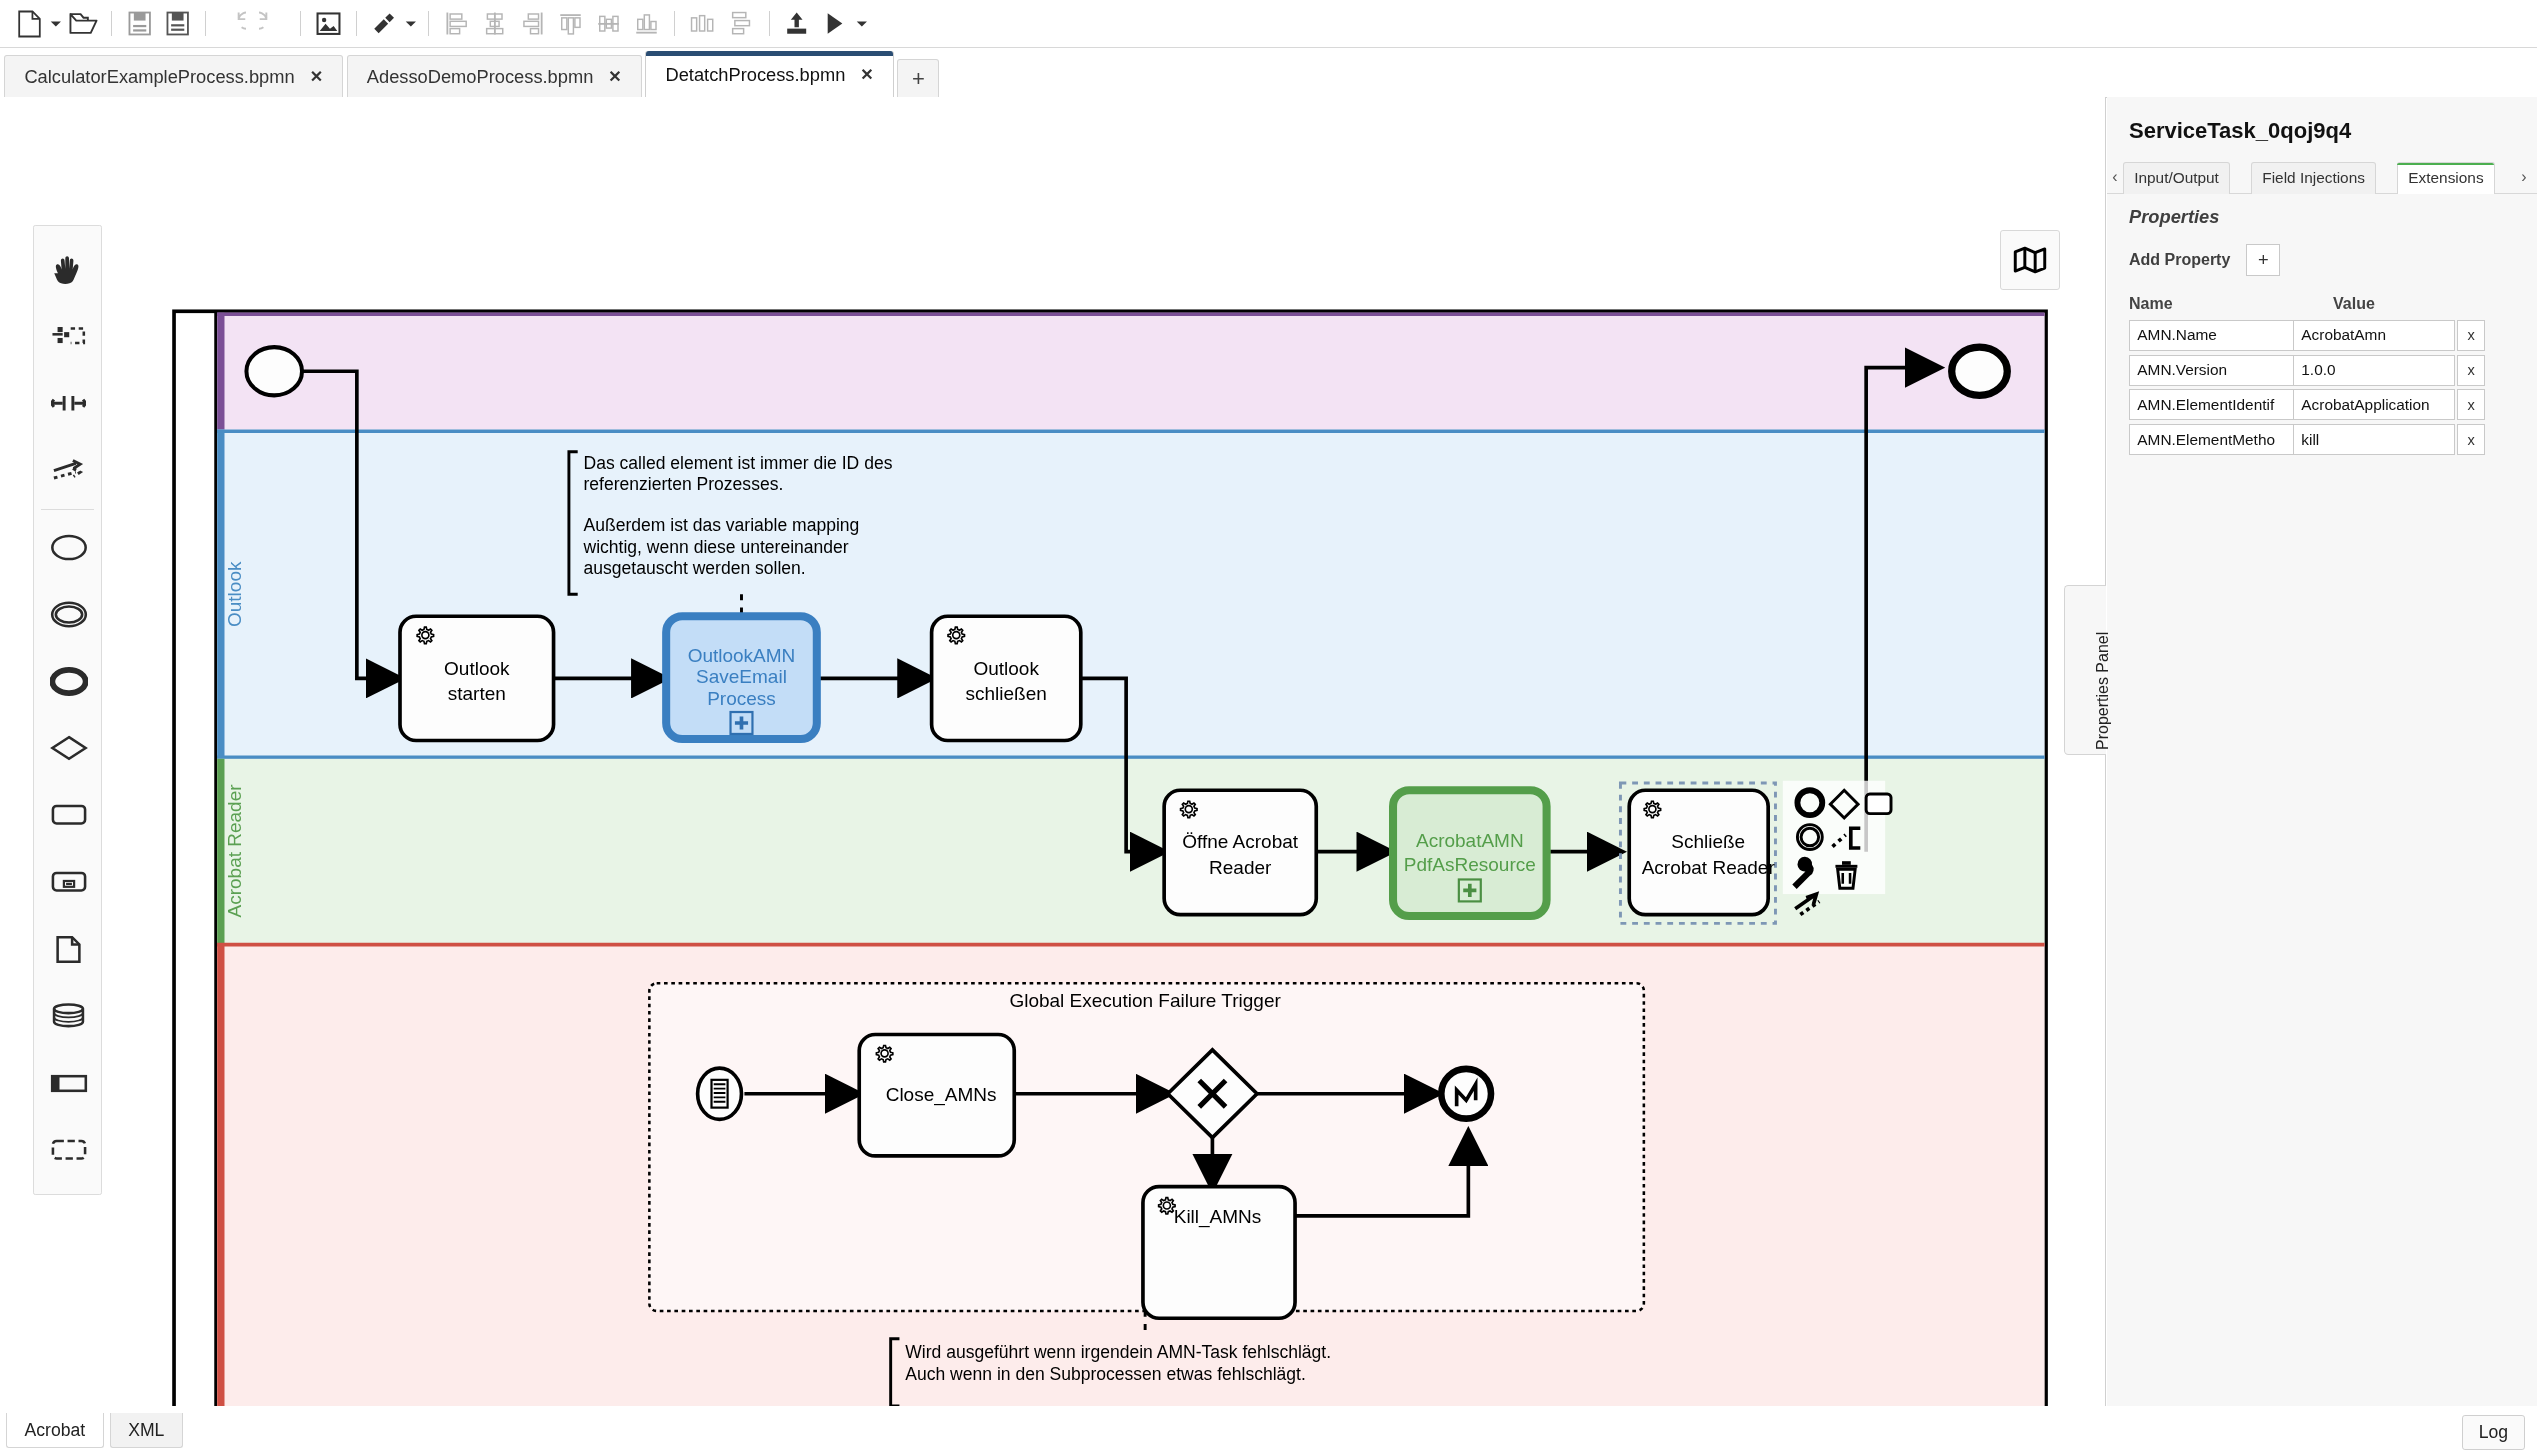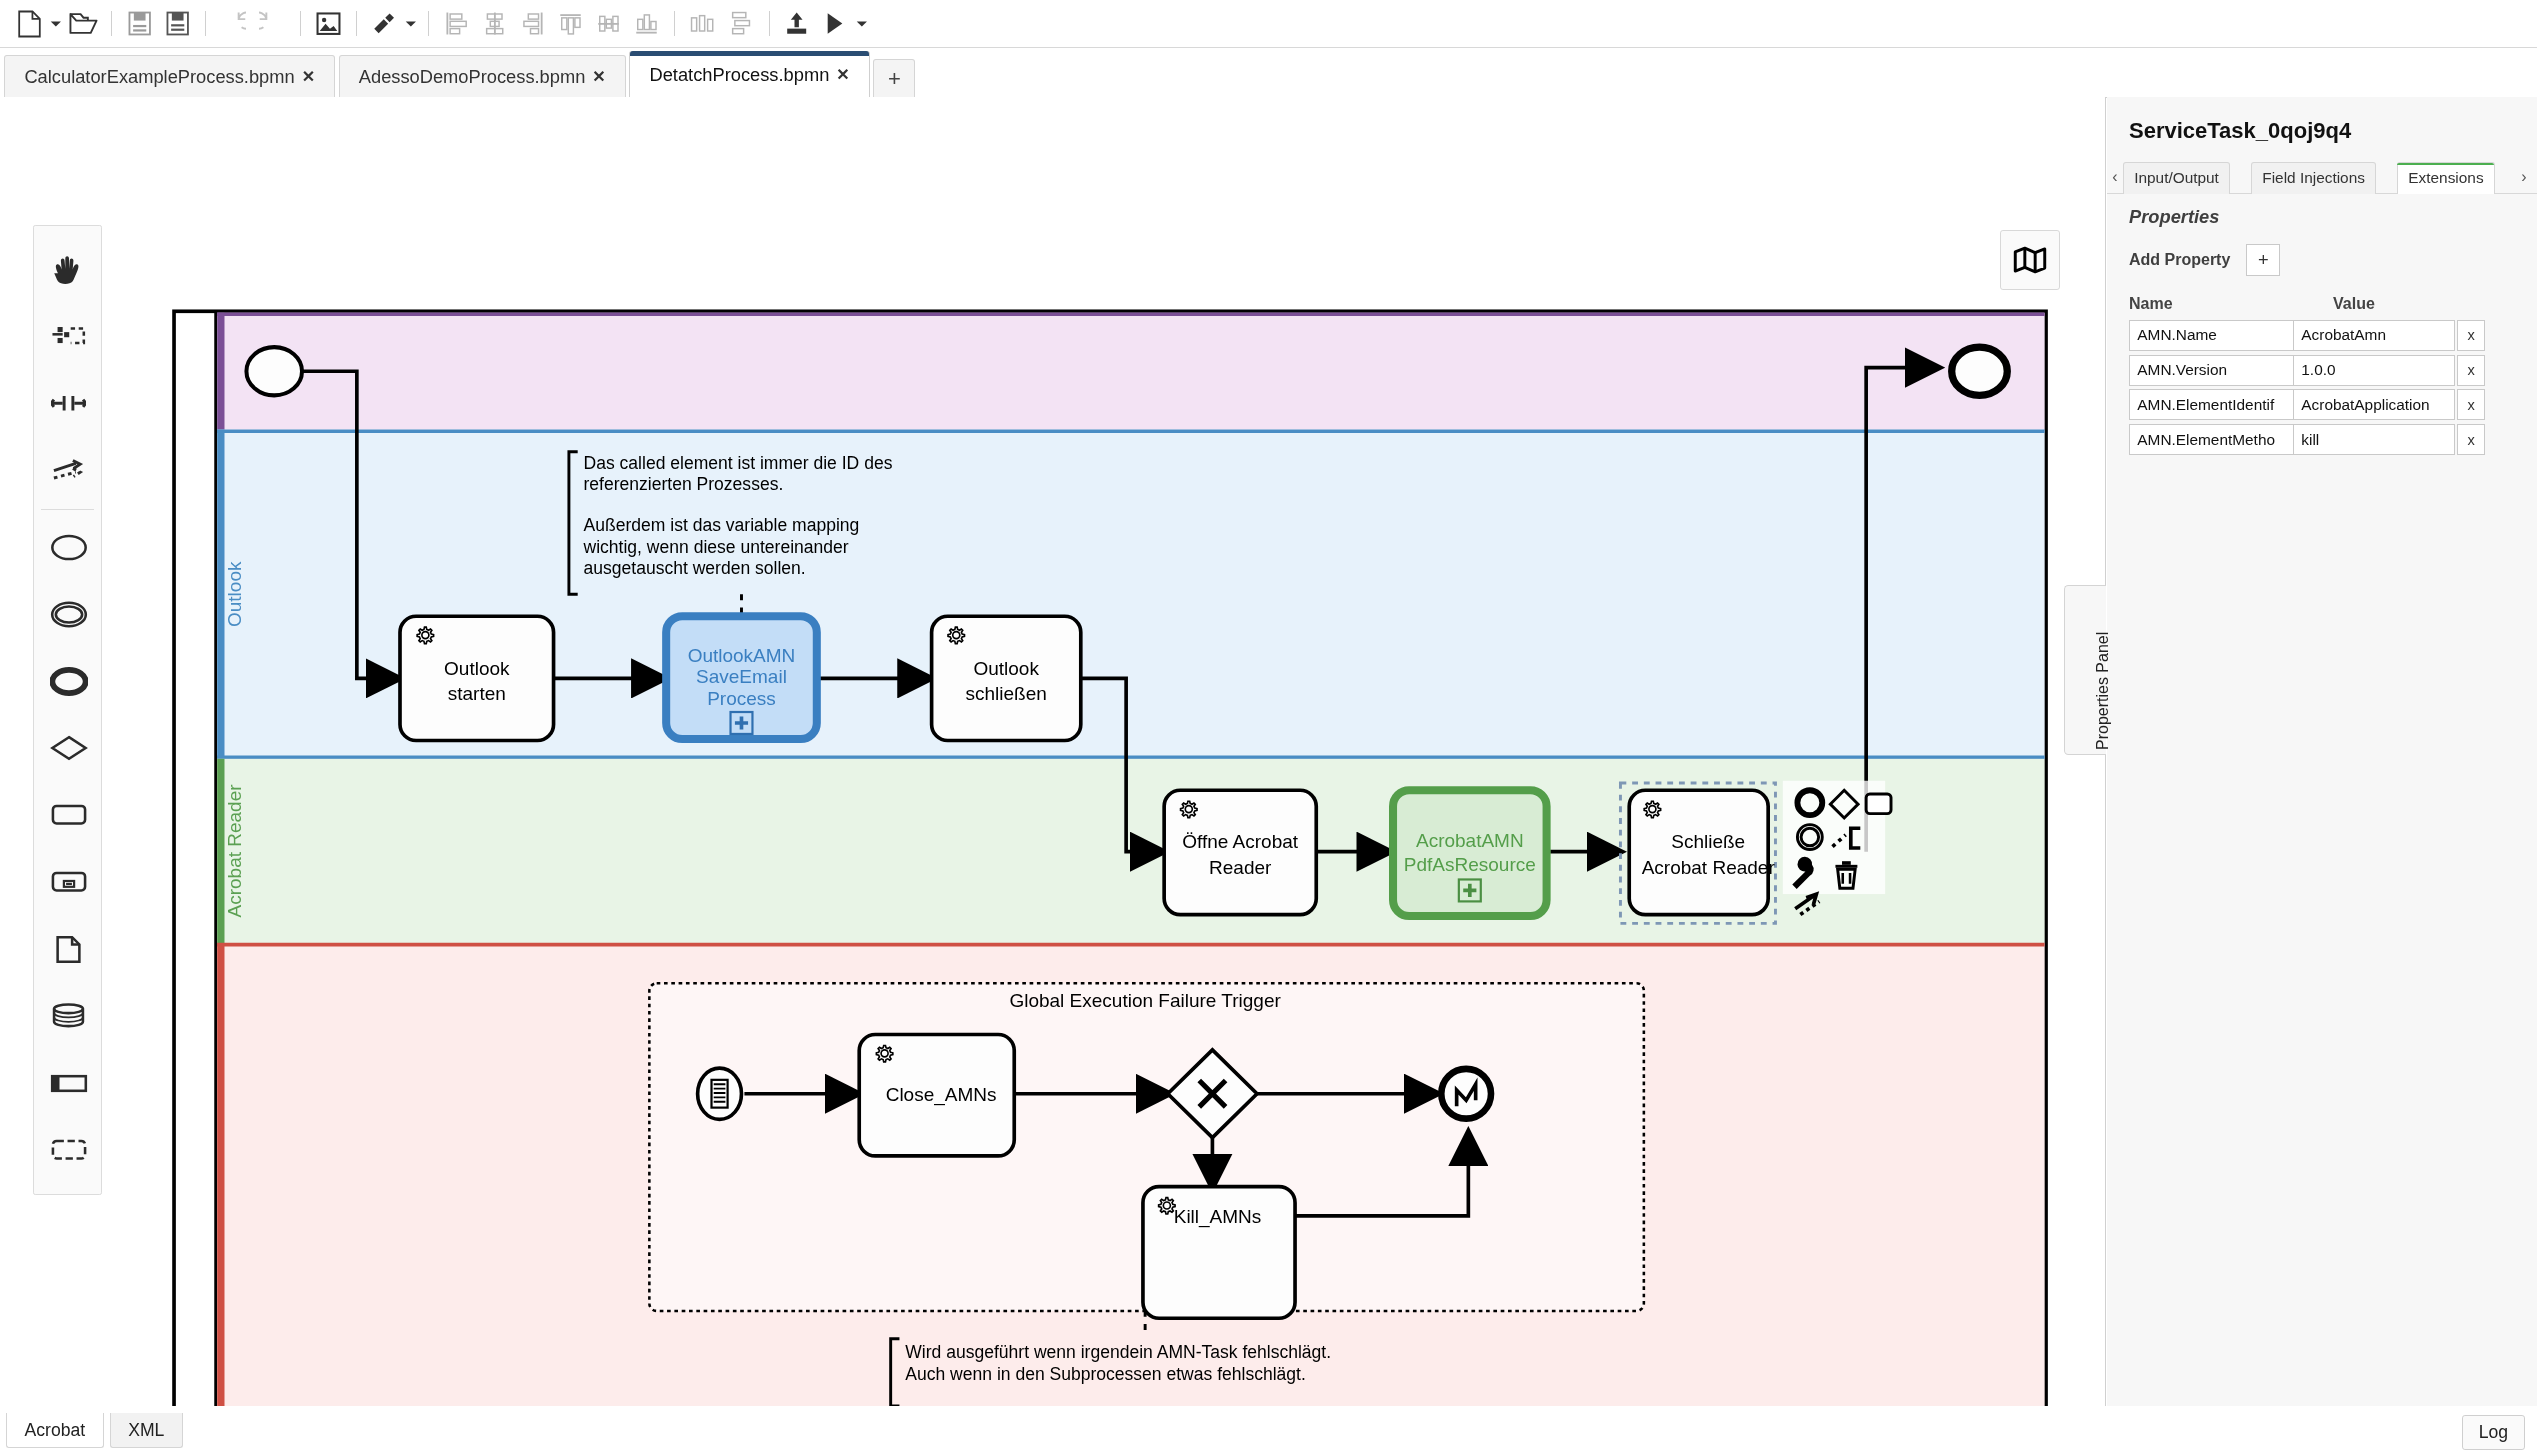--- a/index.html
+++ b/index.html
@@ -28,21 +28,21 @@
   }
   .tb-sep { width:0.7px; height:25px; background:#d0d0d0; margin:0 8.8px; }
 
   
   #tabbar {
     position:absolute; left:0; top:48px; width:2538px; height:50px;
     background:#ffffff; border-bottom:0.7px solid #d0d0d0;
     display:flex; align-items:flex-end; padding-left:4.4px;
   }
   .ftab {
-    height:42px; display:flex; align-items:center; gap:7px;
+    height:42px; display:flex; align-items:center; gap:15px;
     padding:0 19px; background:#f4f4f4; border:0.7px solid #d5d5d5;
     border-bottom:none; border-radius:2.9px 2.9px 0 0;
     font-size:18.3px; color:#333; cursor:pointer; margin-right:3.7px;
     position:relative;
   }
   .ftab.active {
     background:#ffffff; color:#111; border-color:#cfcfcf;
     height:46px; z-index:3;
   }
   .ftab.active:before {

